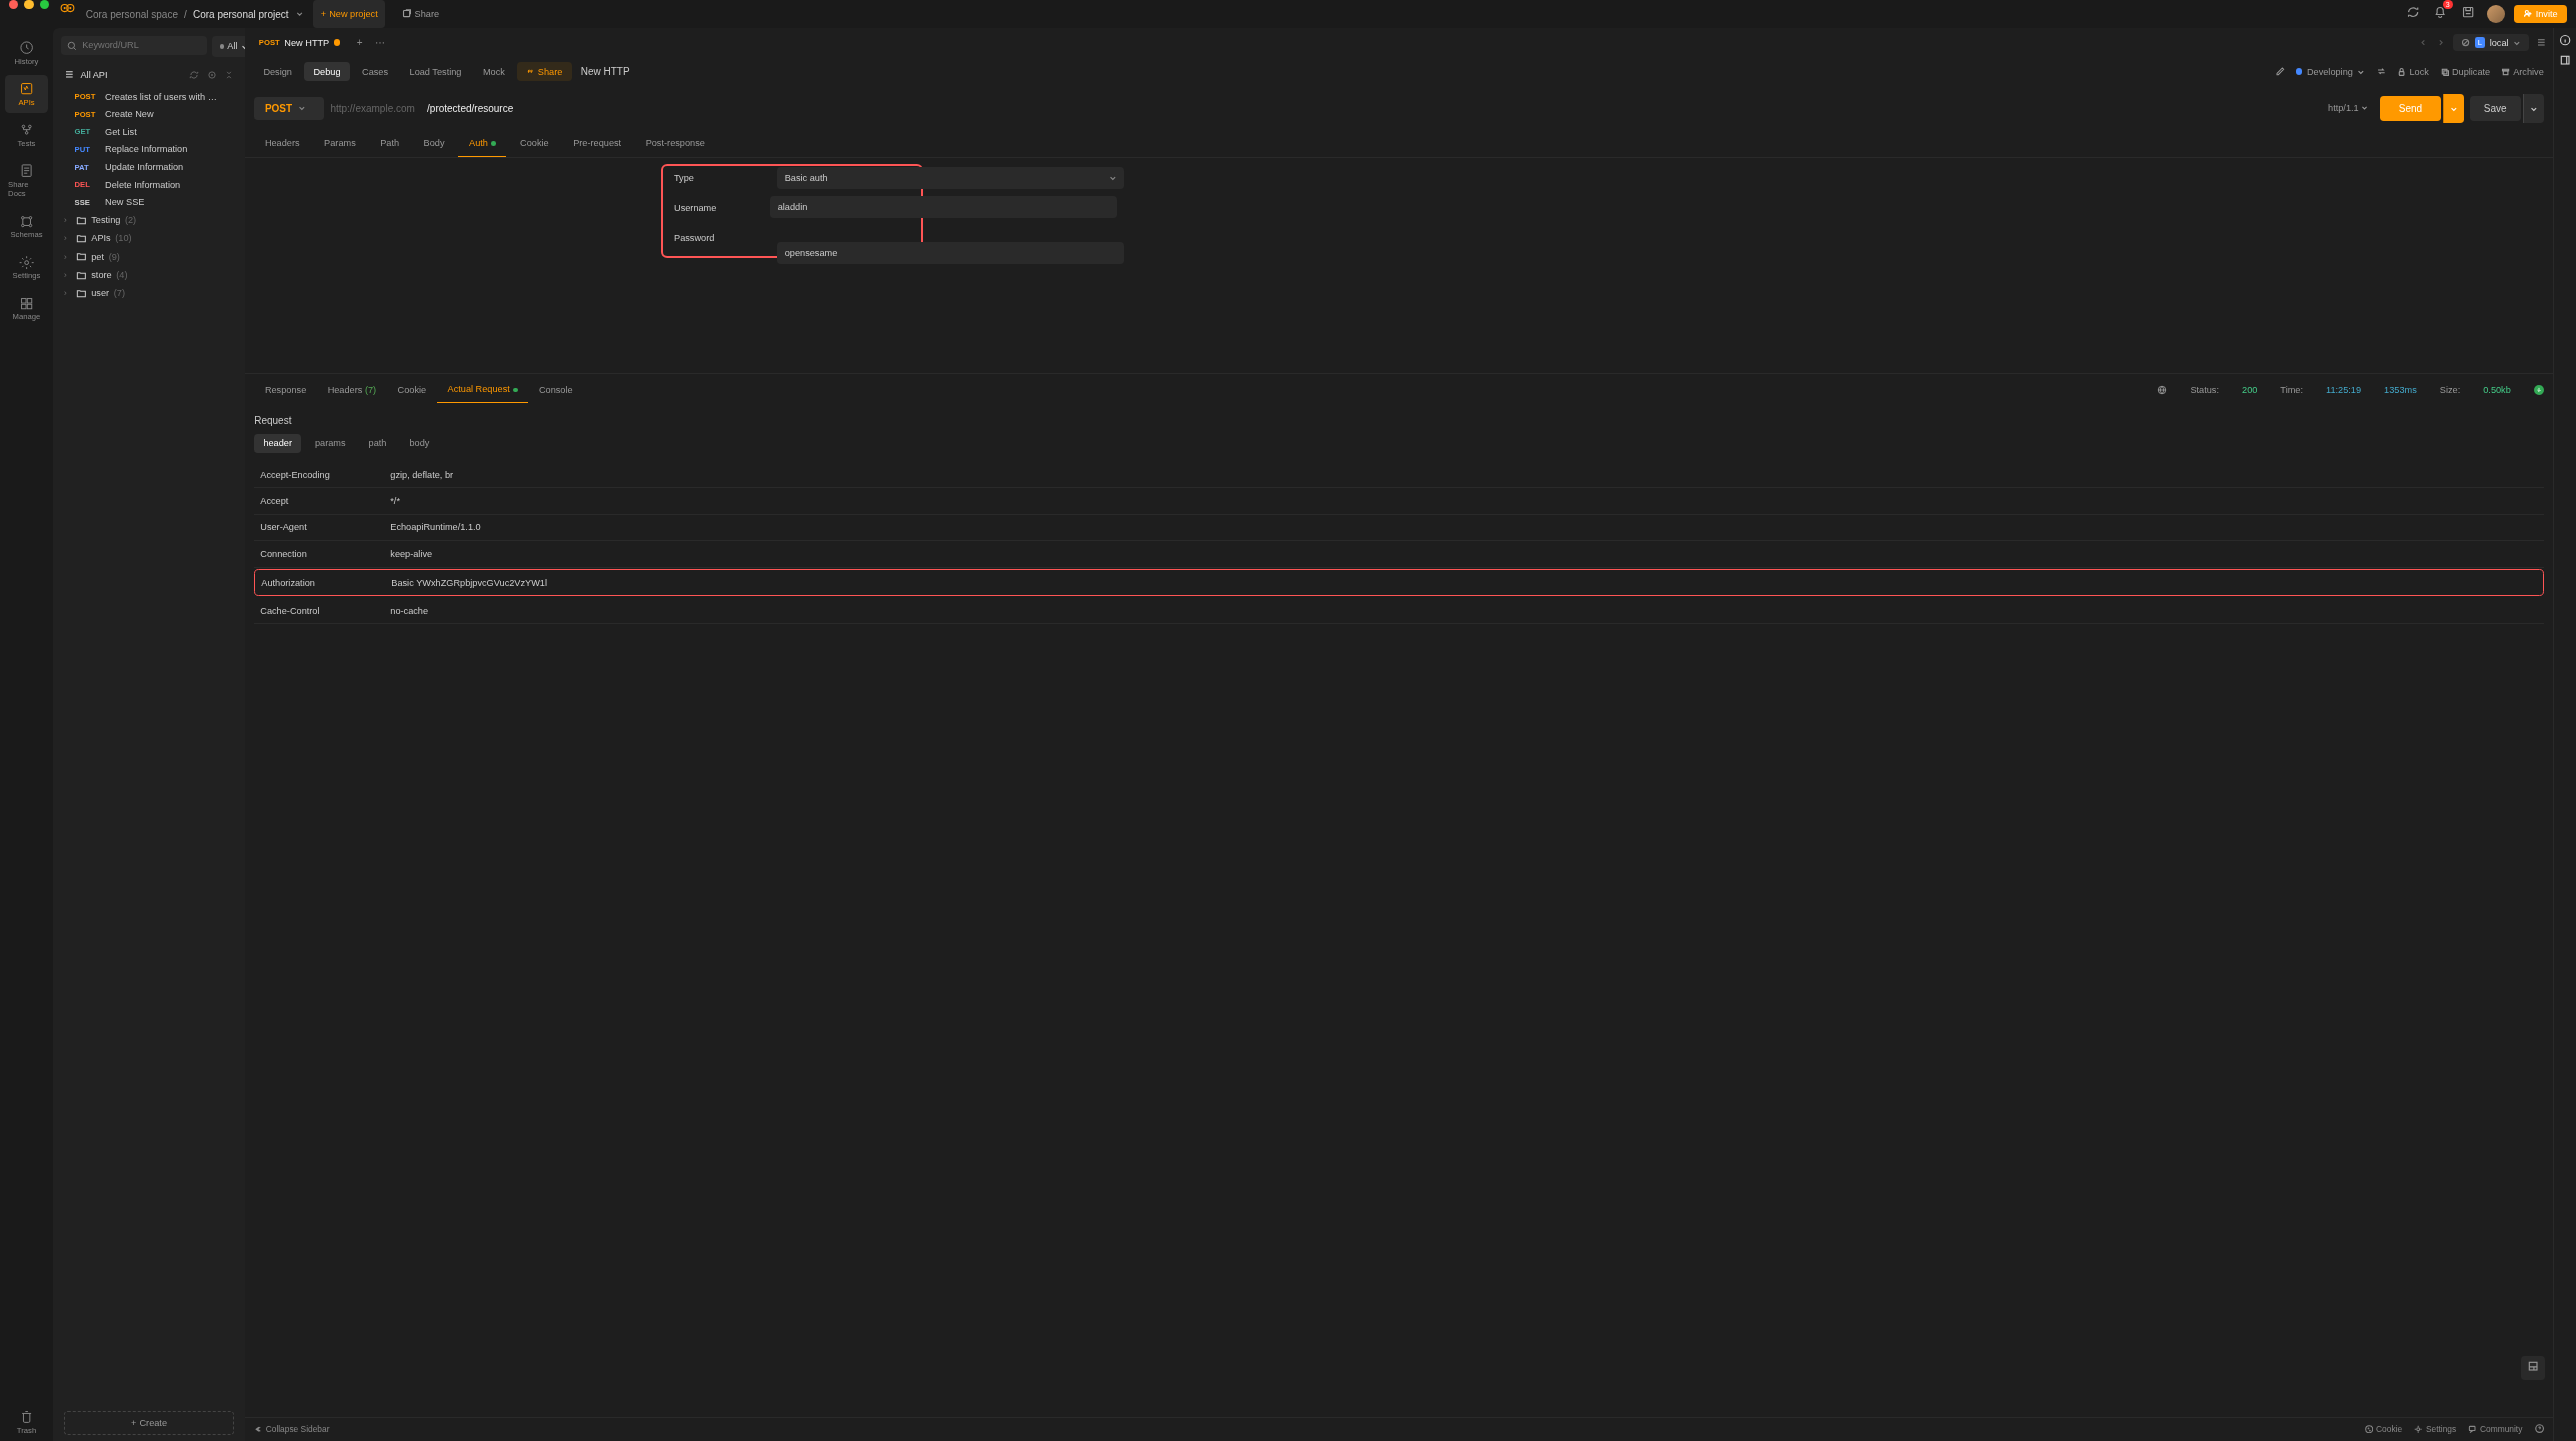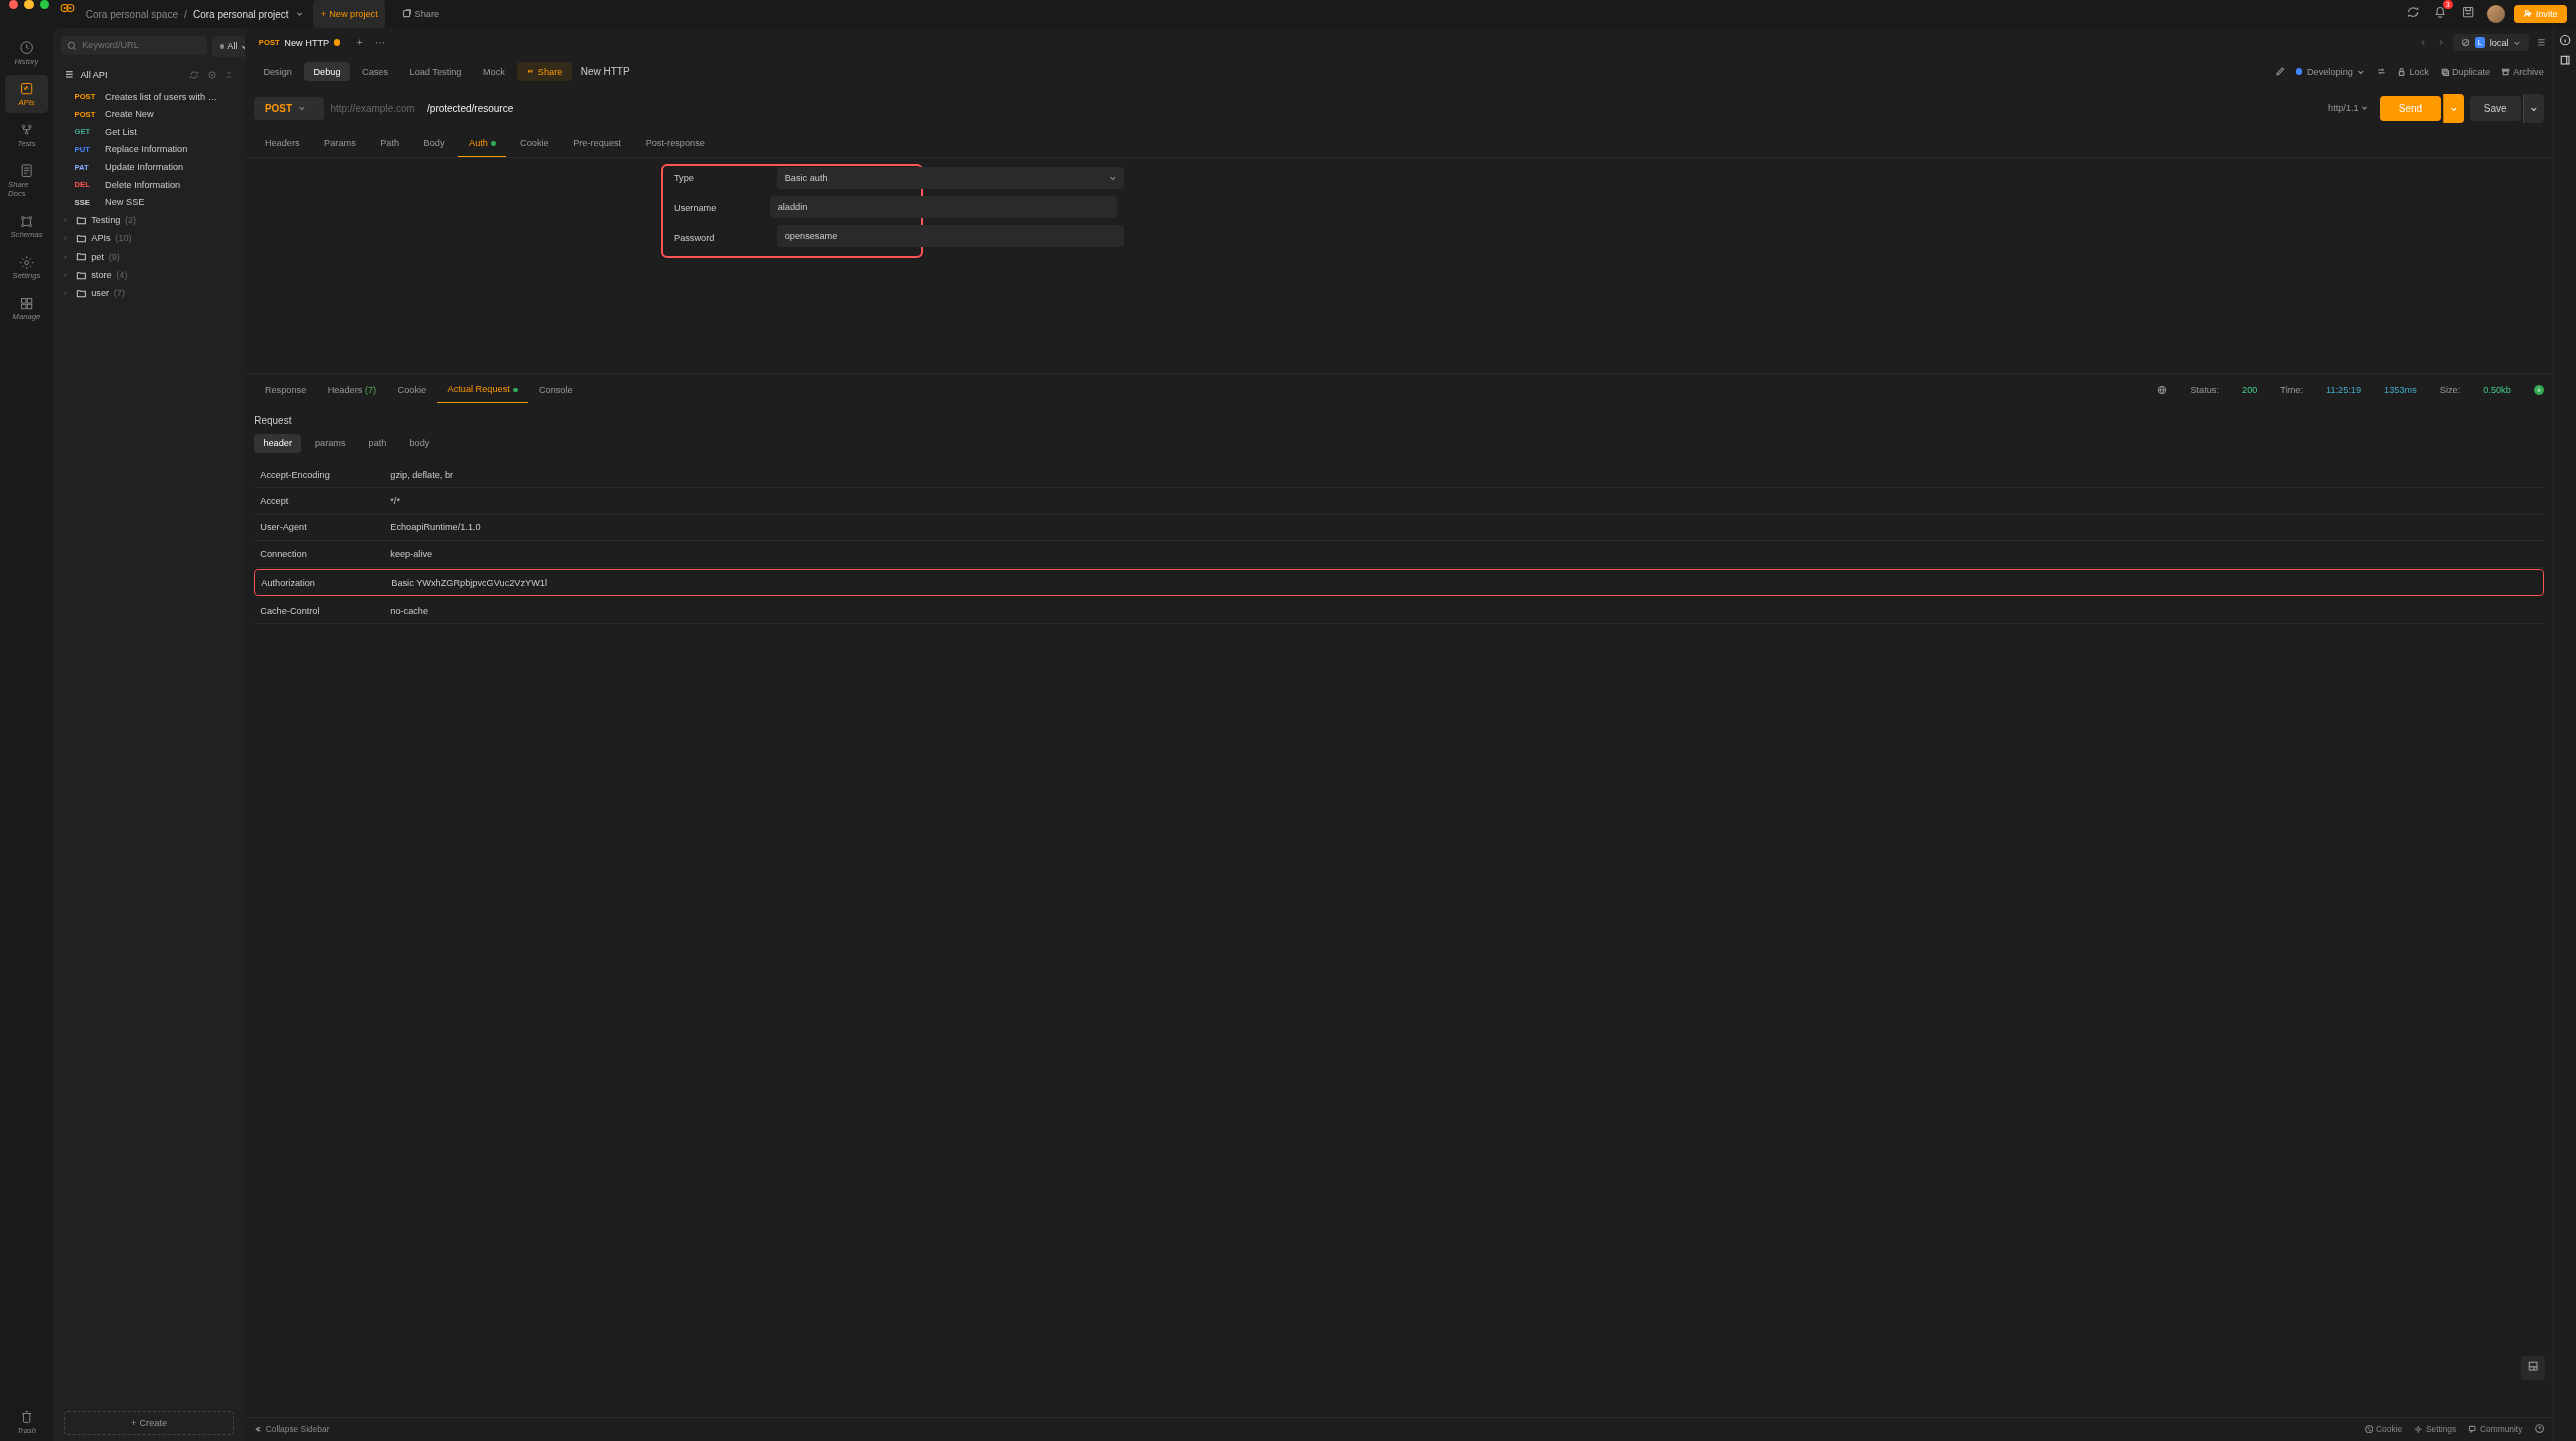--- a/index.html
+++ b/index.html
@@ -14,21 +14,21 @@
 .breadcrumb .active{color:#ddd;}
 .btn-new{background:#2a2a2a;color:#f90;border:none;padding:3.8px 7.7px;border-radius:3.8px;cursor:pointer;font-size:9.2px;display:flex;align-items:center;gap:3.1px;}
 .btn-share{background:transparent;color:#999;border:none;padding:3.8px 7.7px;cursor:pointer;font-size:9.2px;display:flex;align-items:center;gap:3.1px;}
 .titlebar-right{margin-left:auto;display:flex;align-items:center;gap:9.2px;}
 .icon-btn{background:transparent;border:none;color:#999;cursor:pointer;padding:3.1px;position:relative;}
 .badge{position:absolute;top:-3.1px;right:-3.1px;background:#f33;color:#fff;font-size:7px;border-radius:6.1px;padding:0.8px 3.1px;}
 .avatar{width:18.4px;height:18.4px;border-radius:50%;background:linear-gradient(135deg,#c96,#864);}
 .btn-invite{background:#f90;color:#fff;border:none;padding:3.8px 9.2px;border-radius:3.8px;cursor:pointer;font-size:9.2px;display:flex;align-items:center;gap:3.1px;}
 .body{flex:1;display:flex;overflow:hidden;}
 .nav{width:53px;background:#1a1a1a;display:flex;flex-direction:column;align-items:center;padding-top:6.1px;gap:3.1px;}
-.nav-item{display:flex;flex-direction:column;align-items:center;gap:1.5px;padding:6.1px 3.1px;cursor:pointer;color:#888;font-size:7.7px;width:43px;border-radius:4.6px;font-style:italic;}
+.nav-item{display:flex;flex-direction:column;align-items:center;gap:1.5px;padding:6.1px 3.1px;cursor:pointer;color:#888;font-size:7.7px;width:43px;border-radius:4.6px;}
 .nav-item.active{background:#2a2a2a;color:#f90;}
 .nav-item svg{width:15.3px;height:15.3px;}
 .nav-spacer{flex:1;}
 .sidebar{width:192px;background:#212121;display:flex;flex-direction:column;border-radius:6.1px 0 0 0;margin-top:0;justify-content:space-between;}
 .search-row{padding:7.7px;display:flex;gap:4.6px;}
 .search-box{flex:1;background:#2a2a2a;border:none;border-radius:3.8px;padding:4.6px 6.1px 4.6px 21.5px;color:#ccc;font-size:9.2px;}
 .search-wrap{position:relative;flex:1;}
 .search-wrap svg{position:absolute;left:6.1px;top:5.4px;width:10px;height:10px;color:#888;}
 .filter-all{background:#2a2a2a;border:none;color:#ccc;padding:4.6px 7.7px;border-radius:3.8px;font-size:9.2px;cursor:pointer;display:flex;align-items:center;gap:3.1px;}
 .add-btn{background:#f90;border:none;color:#fff;width:21.5px;height:21.5px;border-radius:3.8px;cursor:pointer;font-size:12.3px;display:flex;align-items:center;justify-content:center;}
@@ -476,21 +476,21 @@
         </div>
         <div style="position:absolute;left:429px;top:44px;">
           <span class="auth-label">Username</span>
         </div>
         <div style="position:absolute;left:525px;top:38px;width:347px;">
           <input class="auth-input" style="width: 100%;" value="aladdin">
         </div>
         <div style="position:absolute;left:429px;top:74px;">
           <span class="auth-label">Password</span>
         </div>
-        <div style="position:absolute;left:532px;top:67px;width:347px;">
+        <div style="position:absolute;left:532px;top:84px;width:347px;">
           <input class="auth-input" style="width: 100%;" value="opensesame">
         </div>
       </div>
 
       <div class="response">
         <div class="resp-tabs">
           <div class="resp-tab">Response</div>
           <div class="resp-tab"><span>Headers</span> <span class="count">(7)</span></div>
           <div class="resp-tab">Cookie</div>
           <div class="resp-tab active"><span>Actual Request</span><span class="ind"></span></div>

